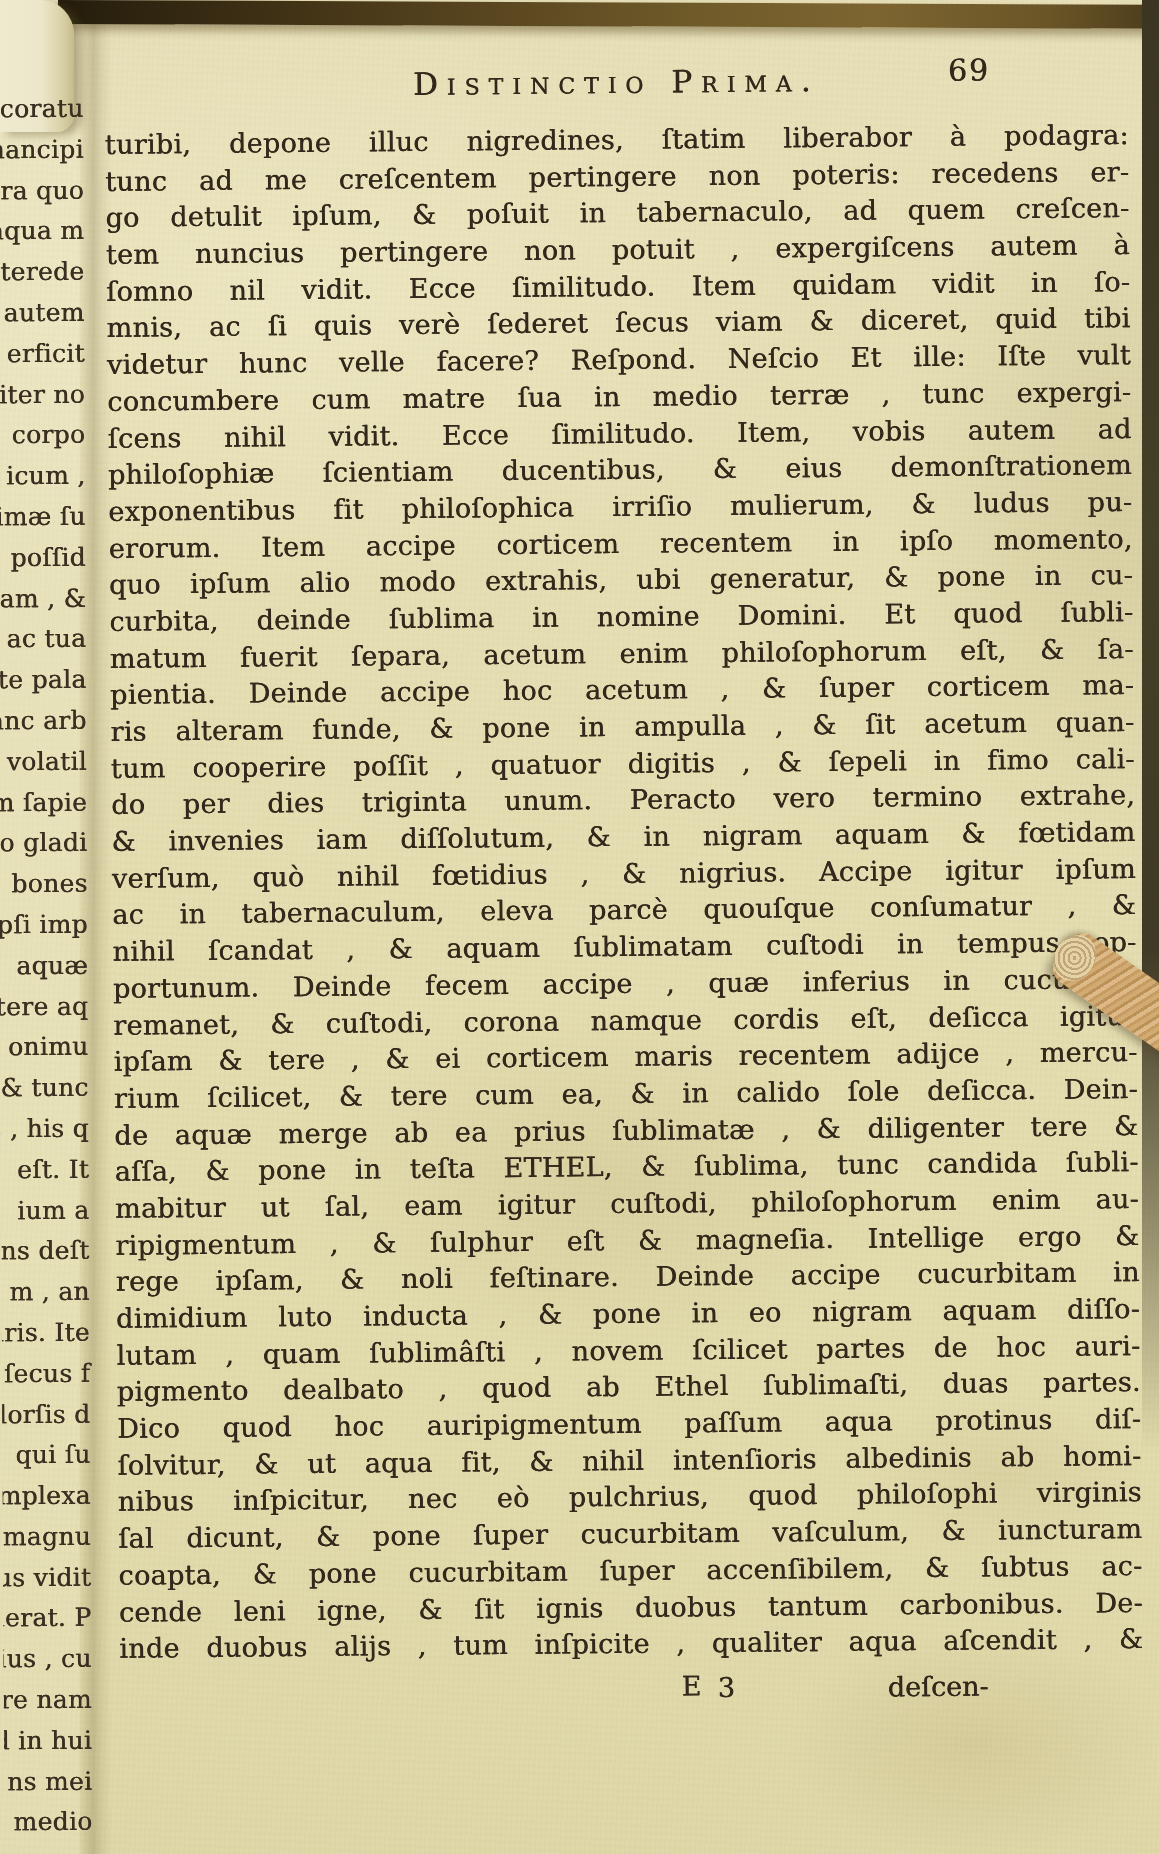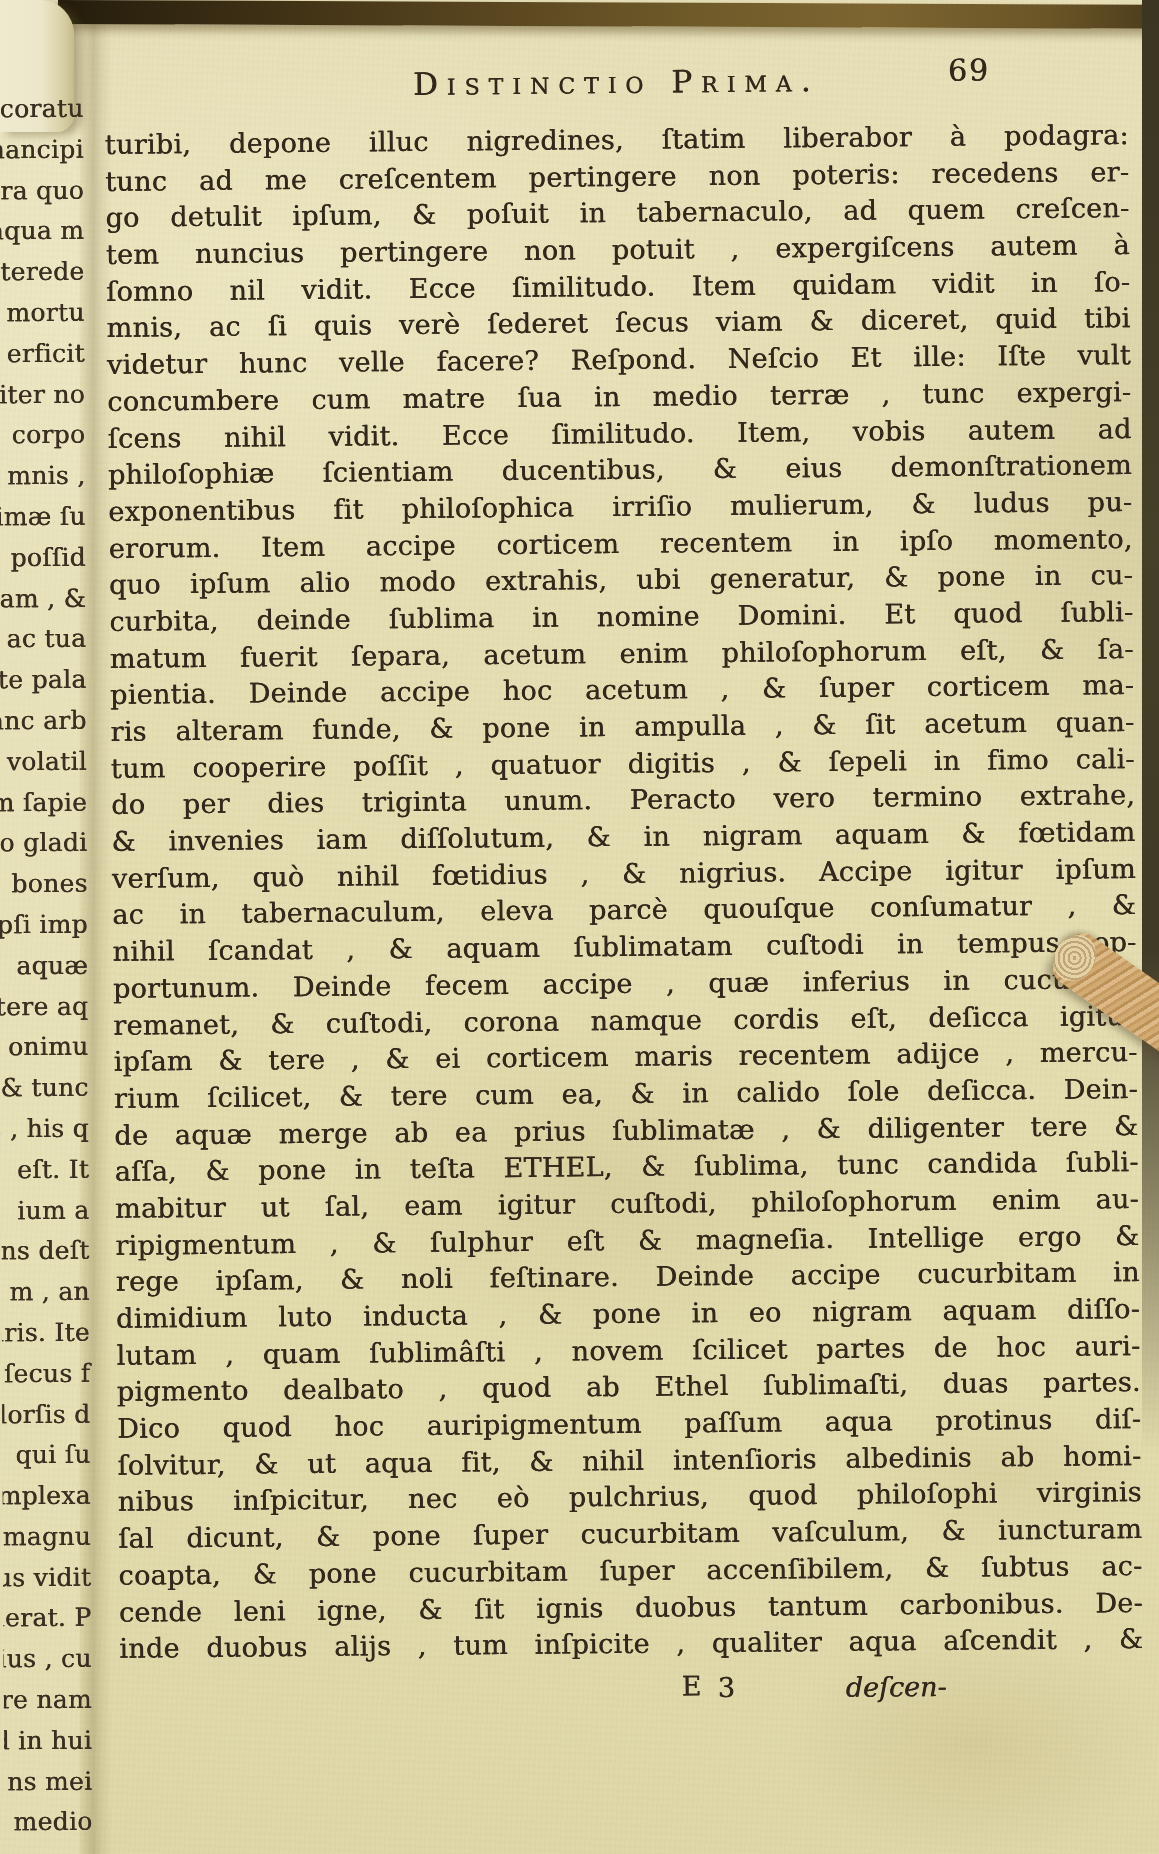--- a/index.html
+++ b/index.html
@@ -100,21 +100,21 @@
   .text-line{
     font-size:27px;line-height:36.7px;height:36.7px;
     text-align:justify;text-align-last:justify;
     letter-spacing:0.3px;white-space:nowrap;
     text-shadow:0.45px 0 0 currentColor;
   }
   .signature-row{position:relative;height:42px;margin-top:8px;font-size:27px;
     text-shadow:0.45px 0 0 currentColor;}
   .sig-mark{position:absolute;left:562px;}
   .sig-num{position:absolute;left:598px;top:2px;}
-  .catchword{position:absolute;left:726px;top:3px;font-style:italic;}
+  .catchword{position:absolute;left:768px;top:3px;}
 </style>
 </head>
 <body>
 
 <div class="page-surface"></div>
 <div class="paper-grain"></div>
 <div class="facing-page-strip"></div>
 <div class="gutter-shadow"></div>
 <div class="top-edge"></div>
 <div class="right-edge"></div>
@@ -131,33 +131,33 @@
     <div class="marg-line">
       <span>ra quo</span>
     </div>
     <div class="marg-line">
       <span>aqua m</span>
     </div>
     <div class="marg-line">
       <span>terede</span>
     </div>
     <div class="marg-line">
-      <span>mortu</span>
+      <span>autem</span>
     </div>
     <div class="marg-line">
       <span>erficit</span>
     </div>
     <div class="marg-line">
       <span>aliter no</span>
     </div>
     <div class="marg-line">
       <span>corpo</span>
     </div>
     <div class="marg-line">
-      <span>mnis ,</span>
+      <span>icum ,</span>
     </div>
     <div class="marg-line">
       <span>imæ ſu</span>
     </div>
     <div class="marg-line">
       <span>poſſid</span>
     </div>
     <div class="marg-line">
       <span>am , &amp;</span>
     </div>

